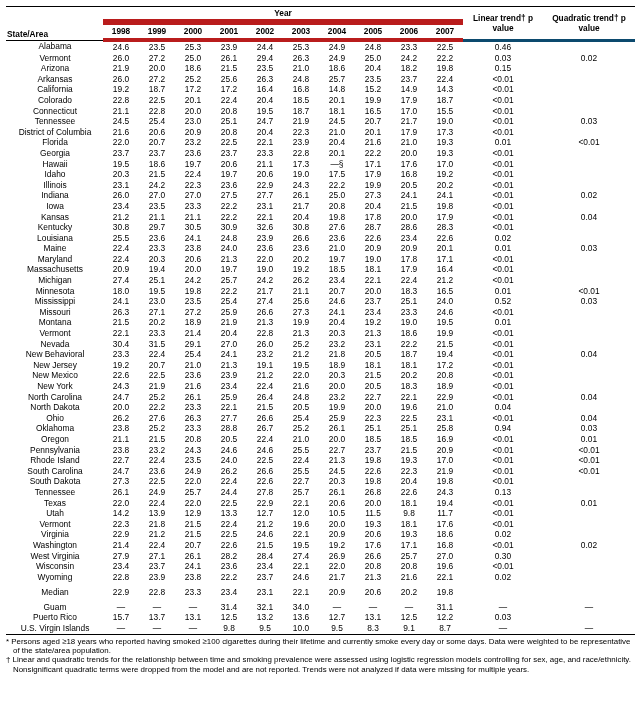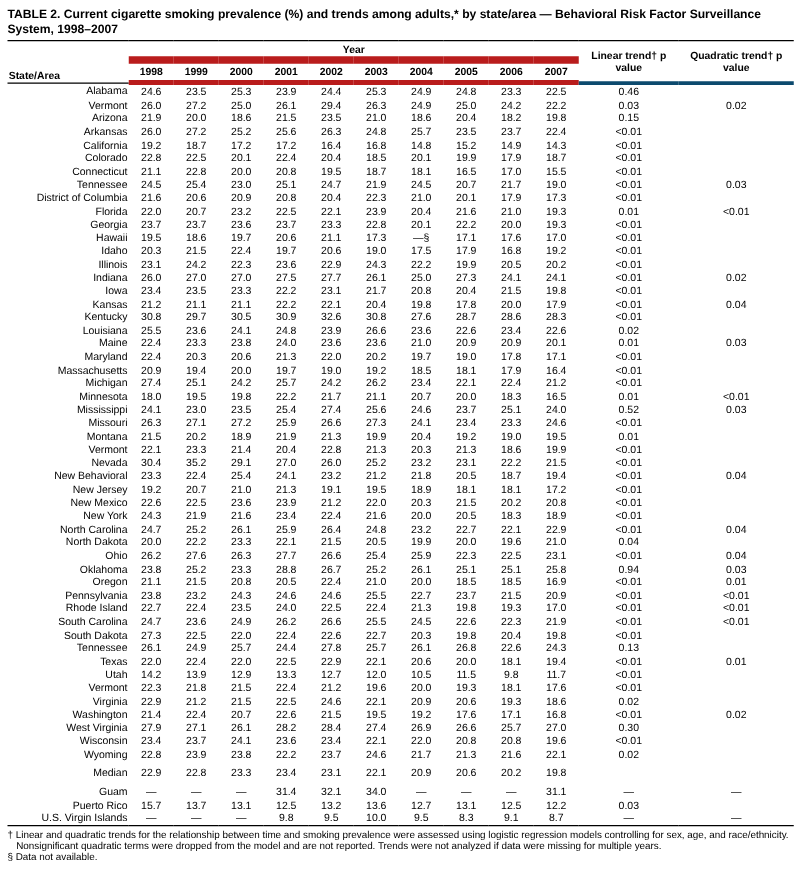--- a/index.html
+++ b/index.html
@@ -39,36 +39,35 @@
   th.year-group { text-align: center; vertical-align: top; border-bottom: 6px solid #b91c1c; padding-top: 1px; }
   th.p-th { text-align: center; vertical-align: middle; border-bottom: 3px solid #0c4a6e; }
   #year-header-row th { text-align: center; vertical-align: bottom; border-bottom: 4px solid #b91c1c; padding-bottom: 2px; }
   td {
     font-size: 8.4px;
     line-height: 10.6px;
     text-align: center;
     padding: 0 1px;
     white-space: nowrap;
   }
-  td.state-cell { text-align: right; padding-left: 2px; }
+  td.state-cell { text-align: center; padding-left: 2px; }
   tr.median-row td { padding-top: 5px; padding-bottom: 4px; }
   #footnotes { margin-top: 2px; width: 629px; }
   .footnote {
     font-size: 7.9px;
     line-height: 9.3px;
     padding-left: 7px;
     text-indent: -7px;
   }
 </style>
 </head>
 <body>
 
 <div class="page">
 
-  <div class="title">TABLE 2. Current cigarette smoking prevalence (%) and trends among adults,* by state/area — Behavioral Risk Factor Surveillance System, 1998–2007</div>
 
   <table>
     <colgroup>
       <col class="c-state">
       <col class="c-year">
         <col class="c-year">
         <col class="c-year">
         <col class="c-year">
         <col class="c-year">
       <col class="c-year">
@@ -516,21 +515,21 @@
           <td>20.3</td>
           <td>21.3</td>
           <td>18.6</td>
           <td>19.9</td>
           <td>&lt;0.01</td>
           <td></td>
         </tr>
         <tr>
           <td class="state-cell">Nevada</td>
           <td>30.4</td>
-          <td>35.2</td>
+          <td>31.5</td>
           <td>29.1</td>
           <td>27.0</td>
           <td>26.0</td>
           <td>25.2</td>
           <td>23.2</td>
           <td>23.1</td>
           <td>22.2</td>
           <td>21.5</td>
           <td>&lt;0.01</td>
           <td></td>
@@ -922,17 +921,17 @@
           <td>8.3</td>
           <td>9.1</td>
           <td>8.7</td>
           <td>—</td>
           <td>—</td>
         </tr>
       </tbody>
   </table>
 
   <div id="footnotes">
+      <div class="footnote">* Persons aged ≥18 years who reported having smoked ≥100 cigarettes during their lifetime and currently smoke every day or some days. Data were weighted to be representative of the state/area population.</div>
       <div class="footnote">† Linear and quadratic trends for the relationship between time and smoking prevalence were assessed using logistic regression models controlling for sex, age, and race/ethnicity. Nonsignificant quadratic terms were dropped from the model and are not reported. Trends were not analyzed if data were missing for multiple years.</div>
-      <div class="footnote">§ Data not available.</div>
     </div>
 
 </div>
 
 </body></html>

